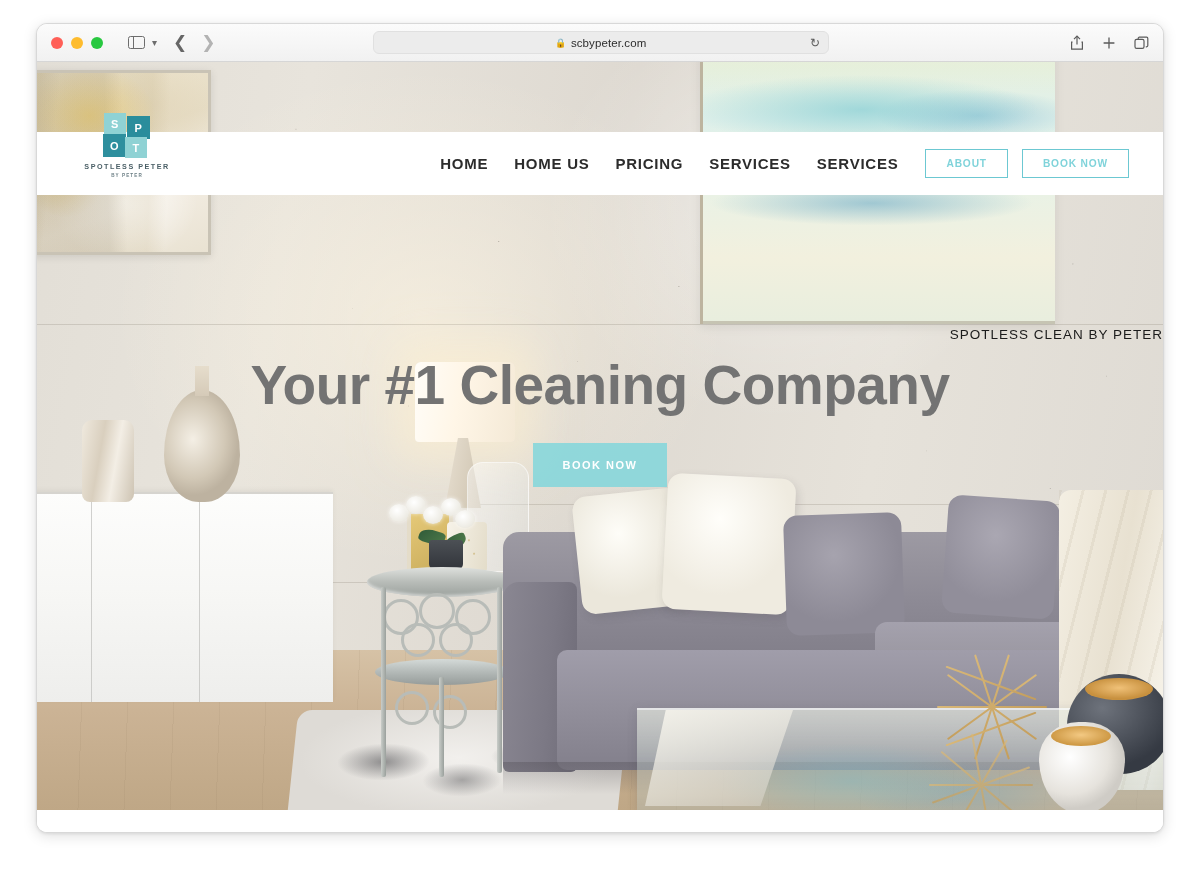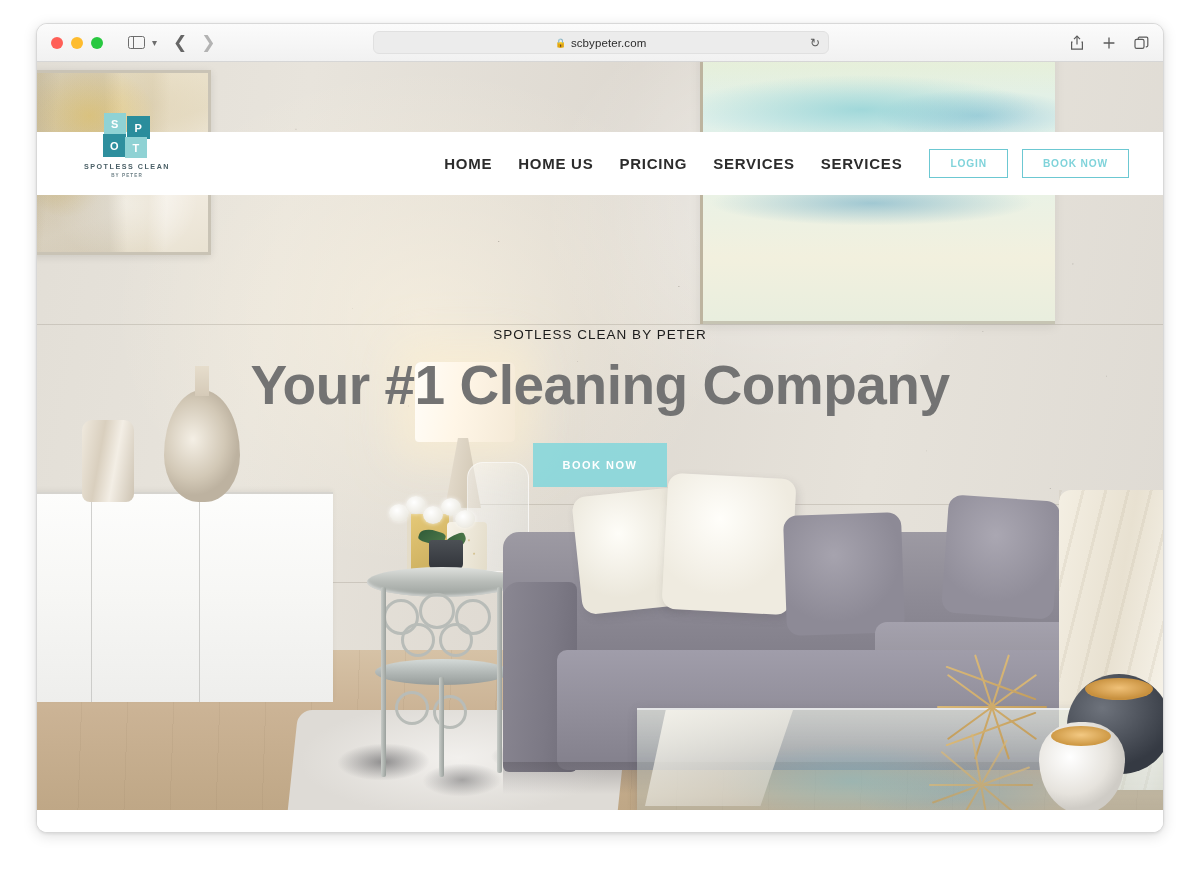--- a/index.html
+++ b/index.html
@@ -445,21 +445,21 @@
     font-size: 10.2px; letter-spacing: 0.85px; font-weight: 600;
     background: transparent; white-space: nowrap;
   }
 
   
   .hero-copy {
     position: absolute; left: 0; right: 0; top: 265px;
     text-align: center; z-index: 30;
   }
   .hero-eyebrow {
-    font-size: 13.5px; letter-spacing: 1.0px; color: #1b1b1b; font-weight: 500;
+    font-size: 13.5px; letter-spacing: 1.0px; color: #1b1b1b; font-weight: 500; text-align: right;
   }
   .hero-title {
     margin-top: 16px;
     font-size: 55px; line-height: 1.0; font-weight: 800;
     letter-spacing: -0.5px; color: #737373;
   }
   .hero-cta {
     display: inline-block; margin-top: 30px;
     padding: 16px 30px;
     background: rgba(130,214,219,0.86);
@@ -622,31 +622,31 @@
     </div>
 
     <header class="site-header">
       <a class="logo-block">
         <span class="logo-grid">
           <span class="logo-sq s">S</span>
           <span class="logo-sq p">P</span>
           <span class="logo-sq o">O</span>
           <span class="logo-sq t">T</span>
         </span>
-        <span class="logo-name">SPOTLESS CLEAN</span>
+        <span class="logo-name">SPOTLESS PETER</span>
         <span class="logo-sub">BY PETER</span>
       </a>
 
       <nav class="main-nav">
         <a class="nav-link">HOME</a>
         <a class="nav-link">HOME US</a>
         <a class="nav-link">PRICING</a>
         <a class="nav-link">SERVICES</a>
         <a class="nav-link">SERVICES</a>
-        <button class="nav-btn">LOGIN</button>
+        <button class="nav-btn">ABOUT</button>
         <button class="nav-btn">BOOK NOW</button>
       </nav>
     </header>
 
     <div class="hero-copy">
       <div class="hero-eyebrow">SPOTLESS CLEAN BY PETER</div>
       <h1 class="hero-title">Your #1 Cleaning Company</h1>
       <a class="hero-cta">BOOK NOW</a>
     </div>
 

